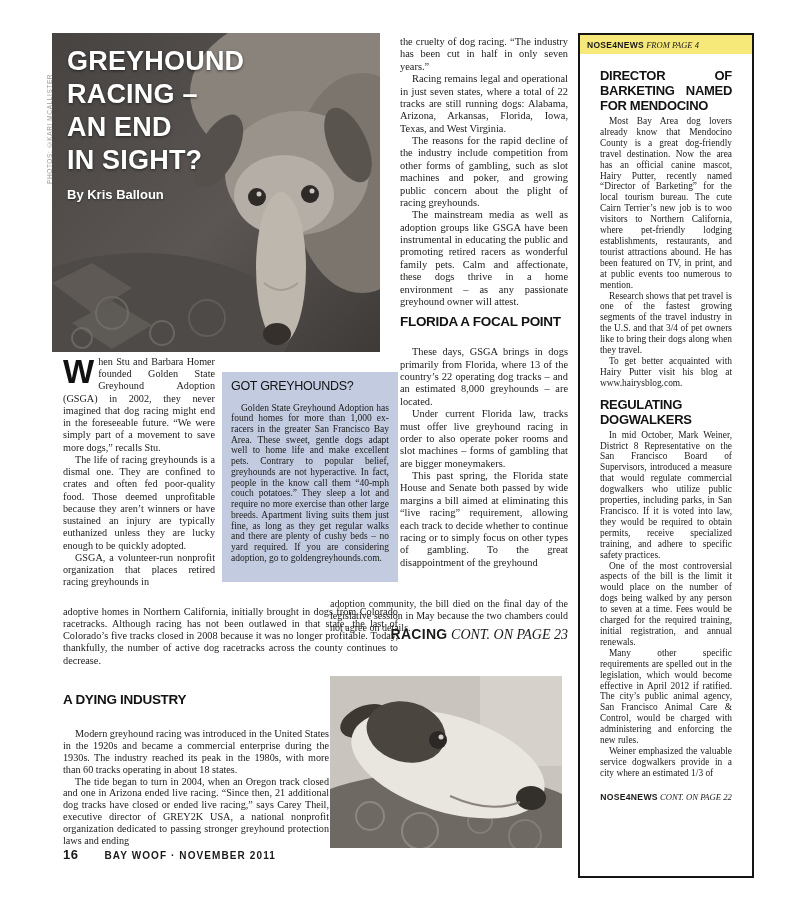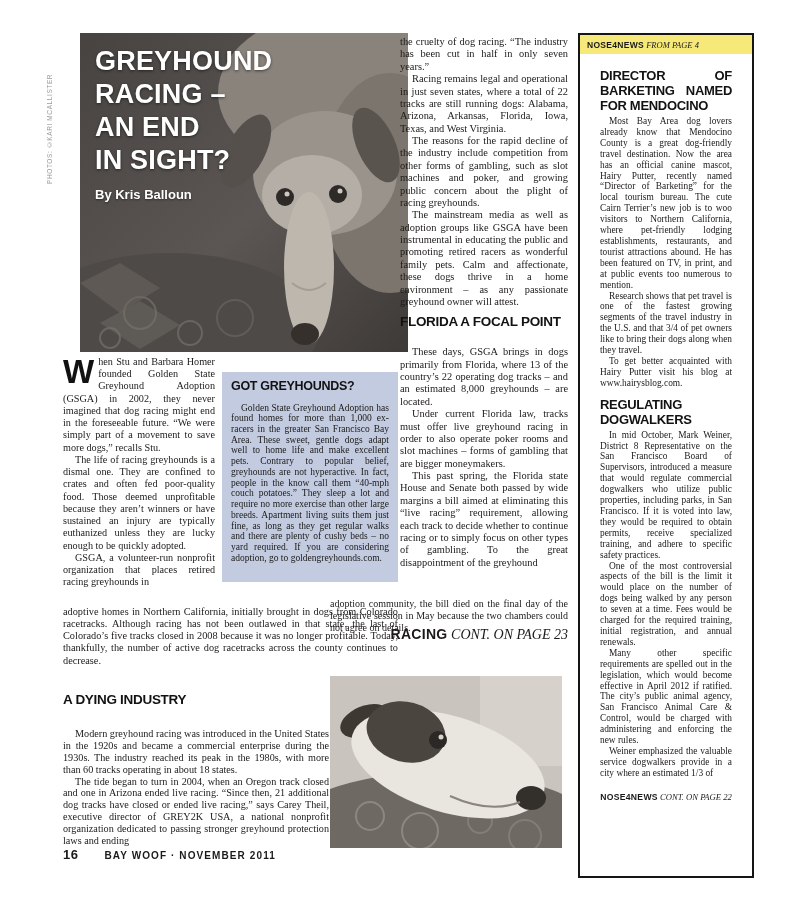--- a/index.html
+++ b/index.html
@@ -1,40 +1,40 @@
 <!DOCTYPE html>
 <html style="--box-bg: #c3cbe0; --band-bg: #f6e97a;"><head>
 <meta charset="utf-8">
 <style>
   html,body{margin:0;padding:0;}
   body{width:785px;height:900px;background:#ffffff;font-family:"Liberation Serif",serif;color:#1b1a18;}
   .page{position:relative;width:785px;height:900px;overflow:hidden;background:#fff;}
 
   
   .photo-credit{position:absolute;left:46px;top:34px;height:150px;writing-mode:vertical-rl;transform:rotate(180deg);font-family:"Liberation Sans",sans-serif;font-size:6.5px;letter-spacing:.6px;color:#9b9b9b;}
-  .hero{position:absolute;left:80px;top:33px;width:328px;height:319px;overflow:hidden;background:#404040;}
+  .hero{position:absolute;left:52px;top:33px;width:328px;height:319px;overflow:hidden;background:#404040;}
   .hero svg{position:absolute;left:0;top:0;}
   .title-block{position:absolute;left:15px;top:12px;z-index:3;}
   .title-line{font-family:"Liberation Sans",sans-serif;font-weight:800;font-size:27px;line-height:33px;color:#ffffff;letter-spacing:.2px;text-shadow:0 1px 3px rgba(0,0,0,.55);}
   .byline{margin-top:10px;font-family:"Liberation Sans",sans-serif;font-weight:700;font-size:13px;color:#ffffff;text-shadow:0 1px 2px rgba(0,0,0,.5);}
 
   
   .serif{text-align:justify;}
   .serif p{margin:0;}
   .serif p.ind{text-indent:12px;}
   .kicker{font-family:"Liberation Sans",sans-serif;font-weight:800;font-size:13.5px;letter-spacing:-.3px;color:#121212;}
 
   .left-col{position:absolute;left:63px;top:356px;width:152px;font-size:10.2px;line-height:1.2;}
   .dropcap{float:left;font-family:"Liberation Sans",sans-serif;font-weight:800;font-size:33px;line-height:26px;margin:3px 4px 0 0;color:#111;}
 
   .mid-col{position:absolute;left:400px;top:36px;width:168px;font-size:10.4px;line-height:1.19;}
   .mid-col .kicker{margin:6px 0 16px;}
 
   .box{position:absolute;left:222px;top:372px;width:176px;box-sizing:border-box;background:var(--box-bg,#c3cbe0);padding:7px 9px 9px;}
-  .box-heading{font-family:"Liberation Sans",sans-serif;font-weight:700;font-size:12.5px;letter-spacing:-.3px;margin-bottom:3px;color:#121212;}
+  .box-heading{font-family:"Liberation Sans",sans-serif;font-weight:400;font-size:12.5px;letter-spacing:-.3px;margin-bottom:3px;color:#121212;}
   .box-body{font-size:9.5px;line-height:1.13;text-align:justify;}
   .box-body p.ind{text-indent:10px;}
 
   .wide-left{position:absolute;left:63px;top:606px;width:335px;font-size:10.3px;line-height:1.18;}
   .dying{position:absolute;left:63px;top:692px;width:266px;font-size:10.2px;line-height:1.17;}
   .dying .kicker{margin-bottom:20px;}
 
   .wide-right{position:absolute;left:330px;top:598px;width:238px;font-size:10px;line-height:1.2;}
   .racing-cont{position:absolute;left:330px;top:626px;width:238px;text-align:right;font-size:14px;}
   .cont-label{font-family:"Liberation Sans",sans-serif;font-weight:700;letter-spacing:.3px;}

